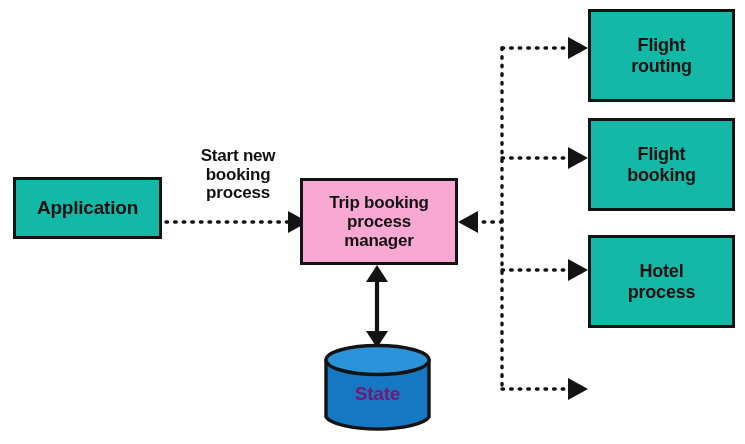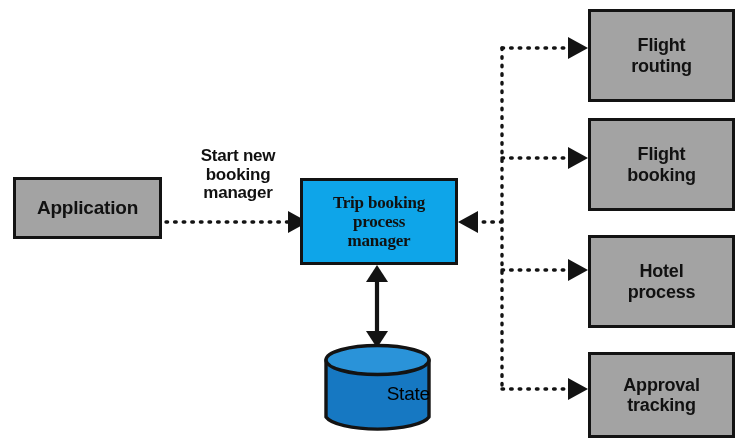--- a/index.html
+++ b/index.html
@@ -32,40 +32,39 @@
     align-items: center;
     justify-content: center;
     text-align: center;
     color: #111111;
     font-weight: 700;
     line-height: 1.12;
     letter-spacing: -0.2px;
     white-space: pre-line;
   }
   .node-light {
-    background: #a3a3a3;
+    background: #14b8a6;
   }
   .node-mid {
-    background: #0ea5e9;
-    font-family: Liberation Serif, serif;
+    background: #f9a8d4;
   }
   .edge-label {
     position: absolute;
     text-align: center;
     color: #111111;
     font-weight: 700;
     line-height: 1.1;
     letter-spacing: -0.2px;
     white-space: pre-line;
   }
   .cylinder-label {
     position: absolute;
-    text-align: right;
-    color: #000000;
-    font-weight: 400;
+    text-align: center;
+    color: #701a75;
+    font-weight: 700;
     letter-spacing: -0.2px;
   }
 </style>
 </head>
 <body>
 
 <div id="diagram-canvas">
 
   <svg id="diagram-svg" viewBox="0 0 745 444" xmlns="http://www.w3.org/2000/svg">
 
@@ -133,24 +132,20 @@
   <div class="node-box node-light" style="left:588px; top:118px; width:147px; height:93px; font-size:18px;">
     <span>Flight
 booking</span>
   </div>
 
   <div class="node-box node-light" style="left:588px; top:235px; width:147px; height:93px; font-size:18px;">
     <span>Hotel
 process</span>
   </div>
 
-  <div class="node-box node-light" style="left:588px; top:352px; width:147px; height:86px; font-size:18px;">
-    <span>Approval
-tracking</span>
-  </div>
 
   <div class="cylinder-label" style="left:325px; top:383px; width:105px; font-size:19px;">State</div>
 
   <div class="edge-label" style="left:186px; top:147px; width:104px; font-size:17px;">Start new
 booking
-manager</div>
+process</div>
 
 </div>
 
 </body></html>

